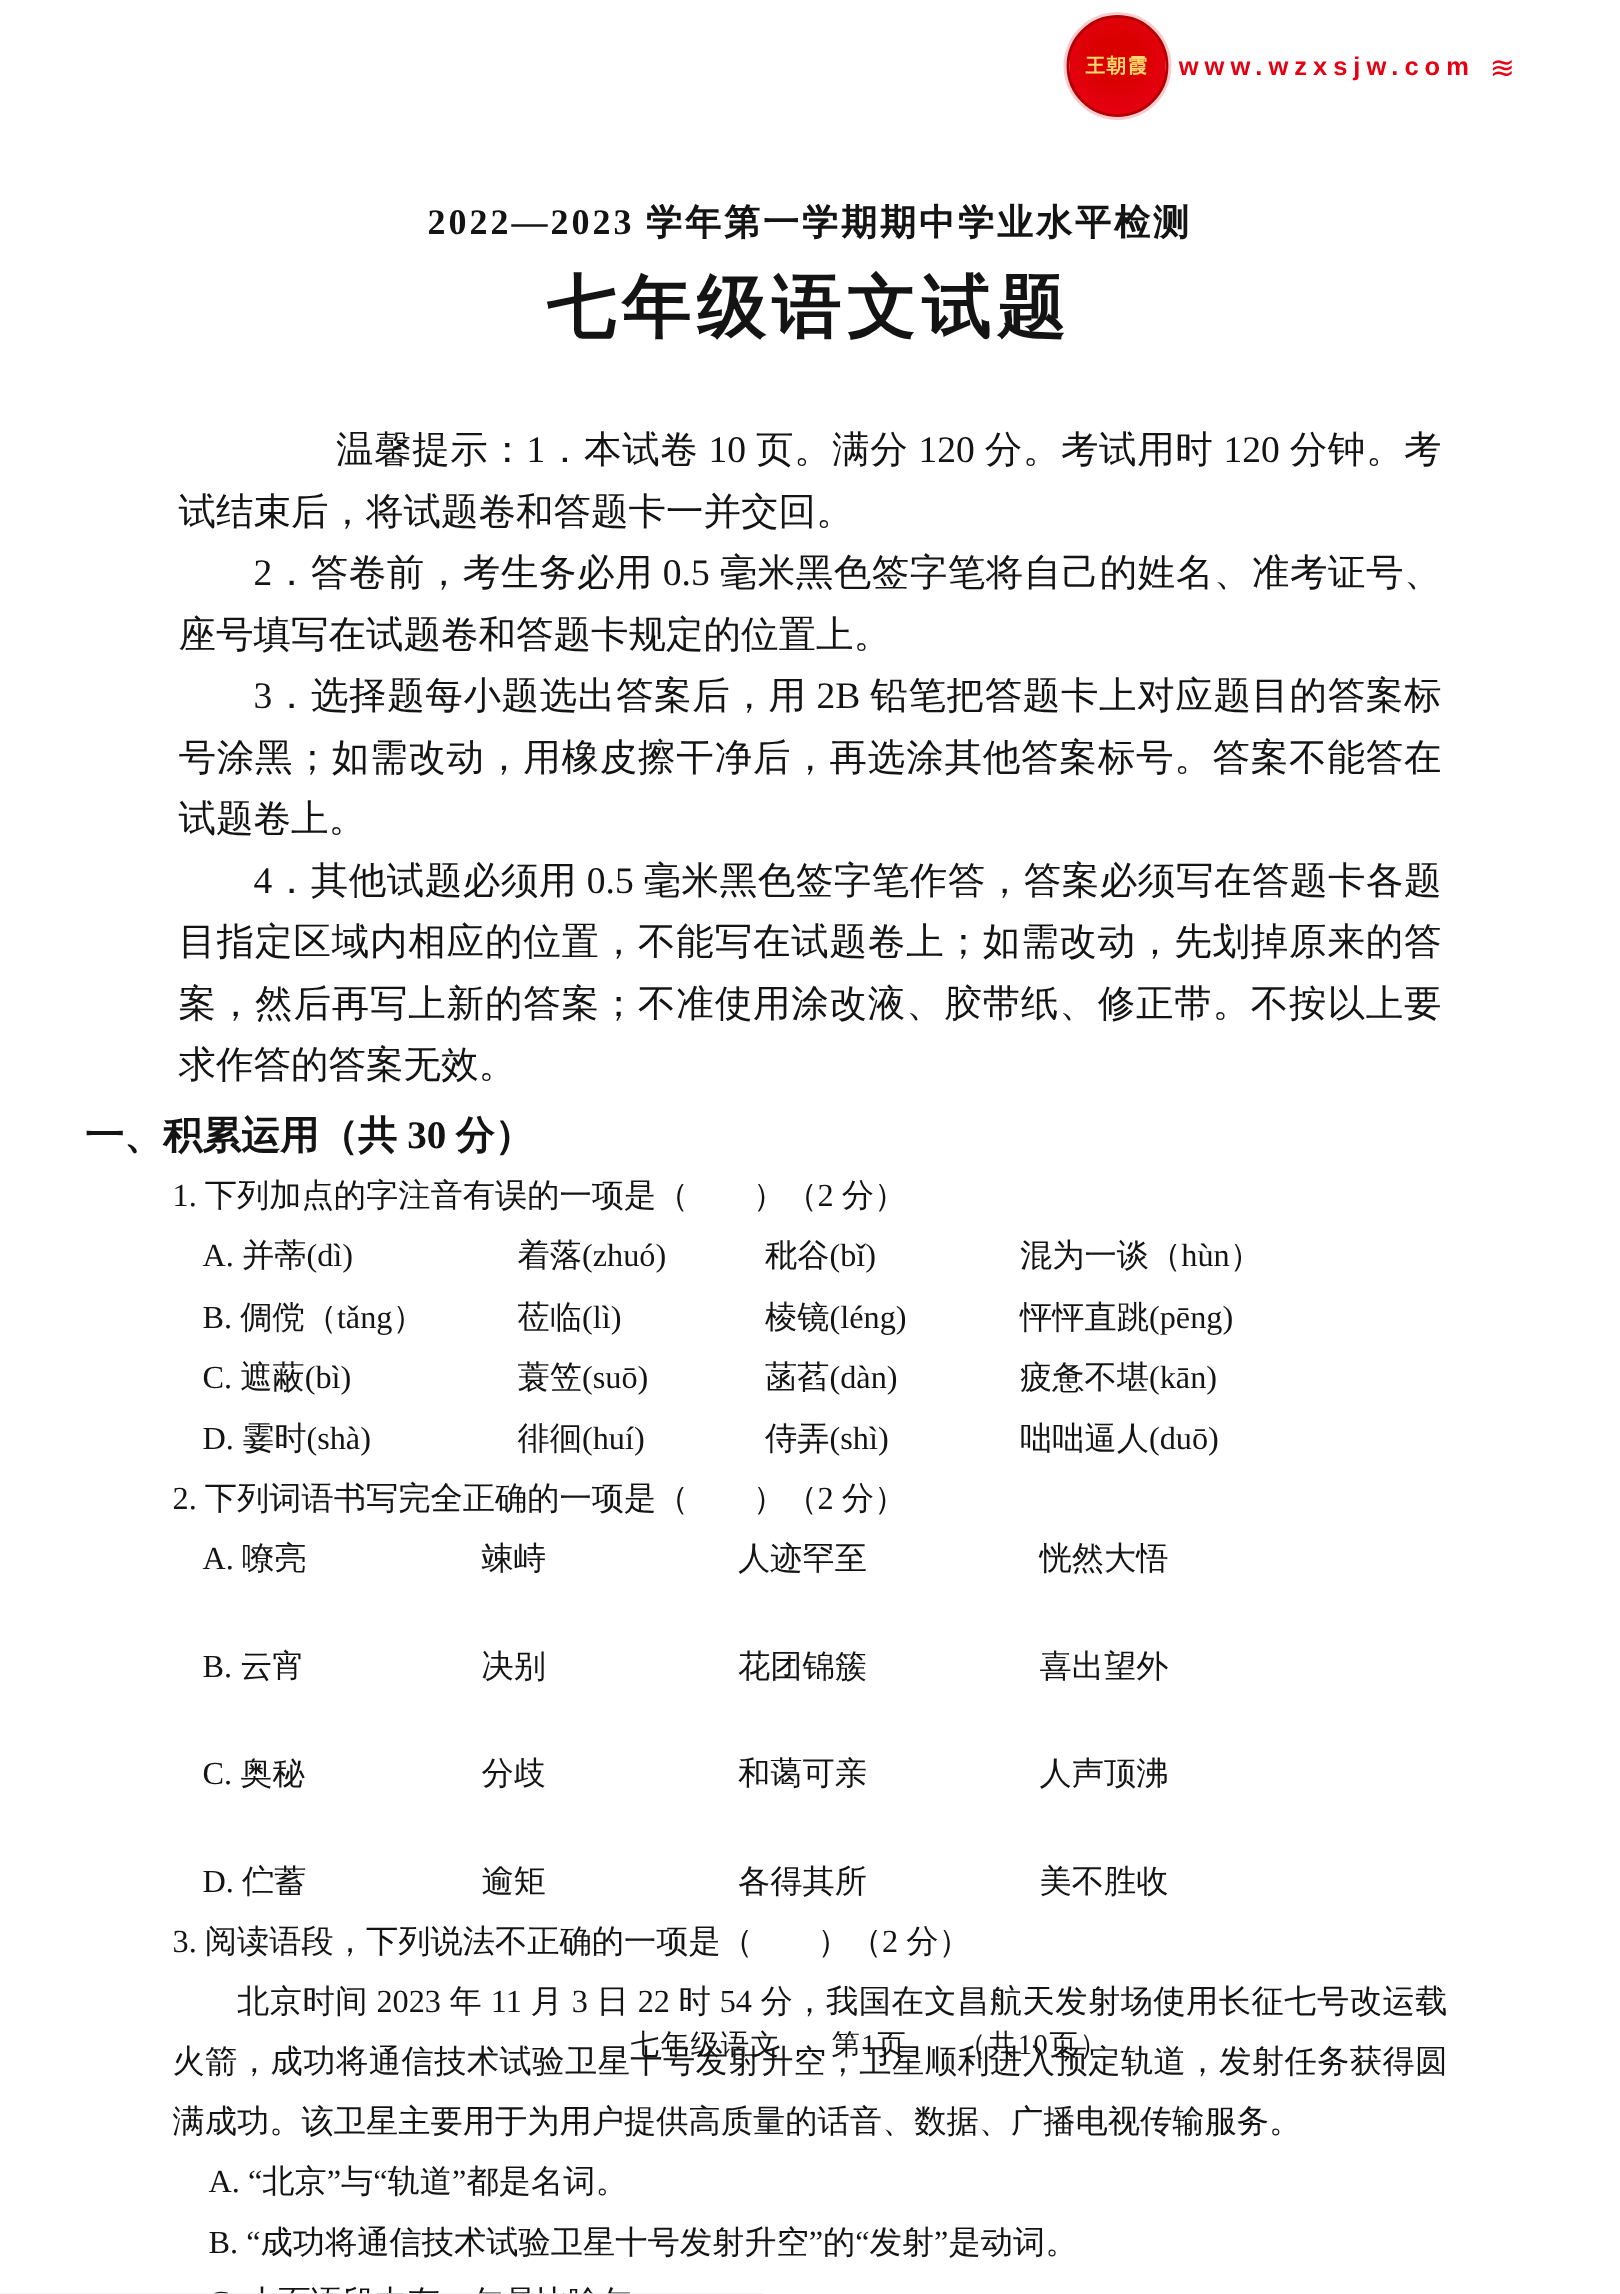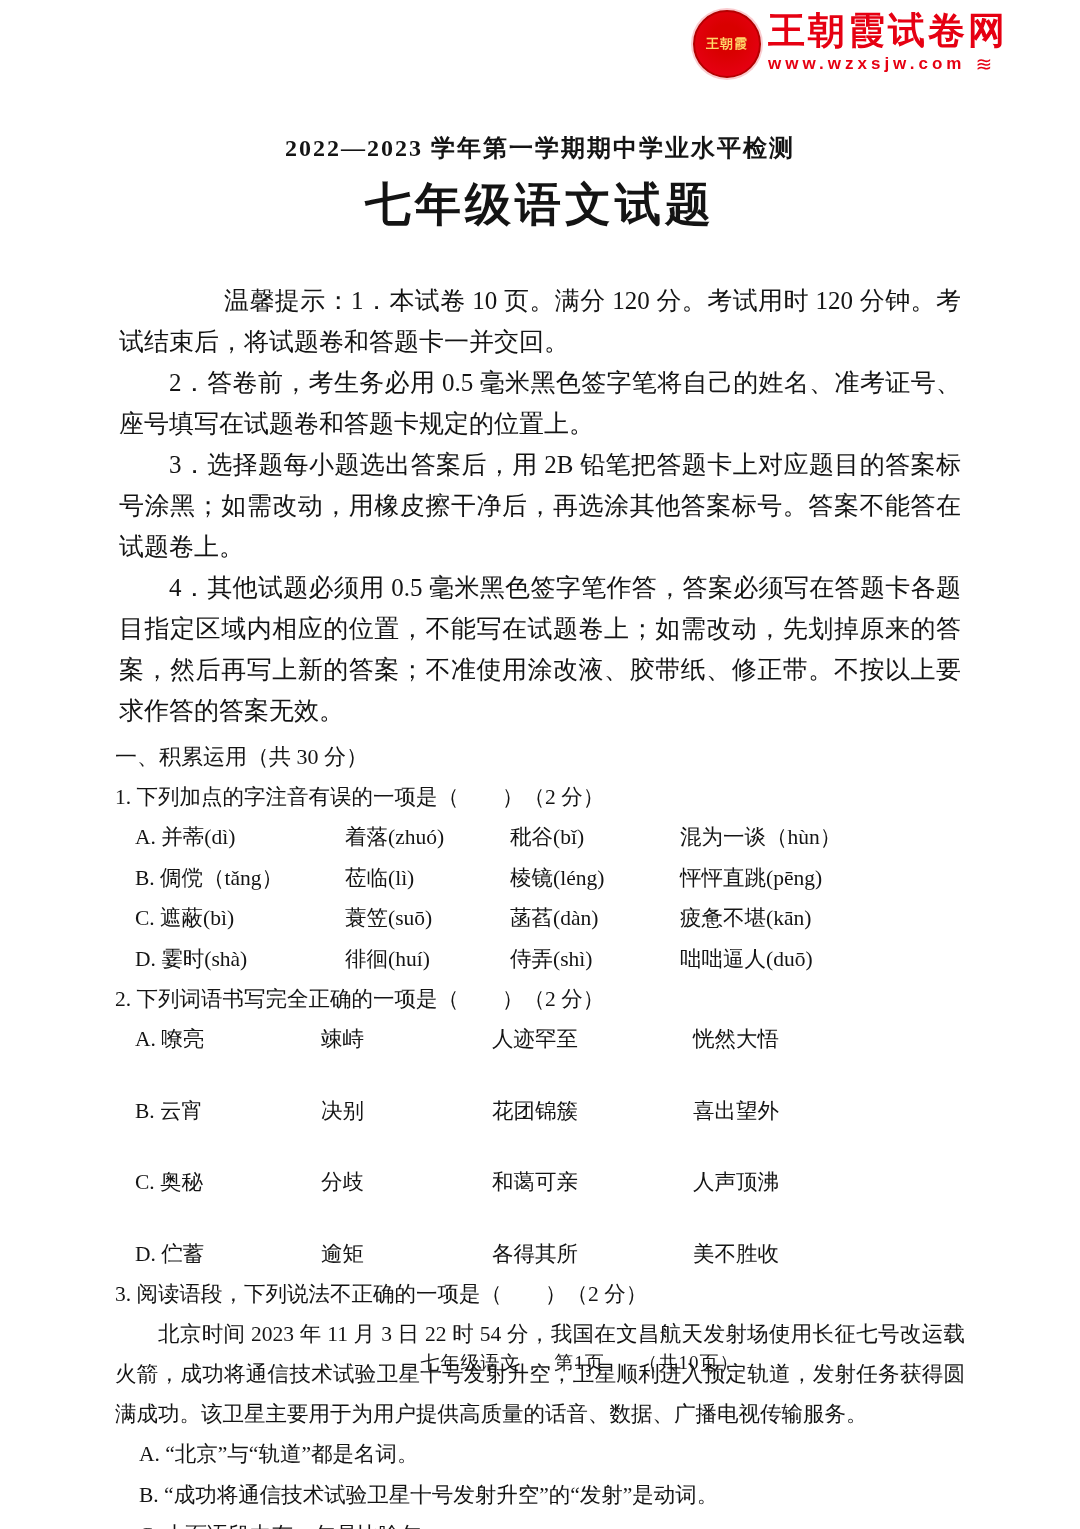--- a/index.html
+++ b/index.html
@@ -37,21 +37,21 @@
   .exam-session { margin:132px 115px 0; text-align:center; font-size:24px; font-weight:bold; letter-spacing:2px; }
   .paper-title  { margin:10px 115px 16px; text-align:center; font-size:46px; font-weight:bold; letter-spacing:4px; }
 
   
   .notice { margin:44px 119px 0; font-size:25px; line-height:41px; text-align:justify; }
   .notice p { margin:0; }
   .ind4 { text-indent:4.2em; }
   .ind2 { text-indent:2em; }
 
   
-  .section-heading { margin:6px 115px 0; font-size:22px; font-weight:normal; line-height:40px; }
+  .section-heading { margin:6px 57px 0; font-size:26px; font-weight:bold; line-height:40px; }
   .question { margin:0 115px; font-size:21.5px; line-height:40px; }
   .stem { margin:0; }
   .opt-grid { display:grid; margin-left:20px; }
   .q1-grid { grid-template-columns:210px 165px 170px auto; }
   .q2-grid { grid-template-columns:155px 140px 170px auto;gap:31px; }
   .opt-grid span { line-height:40.5px; white-space:nowrap; }
   .passage { margin:0; text-indent:2em; text-align:justify; }
   .q3-opts p { margin:0 0 0 24px; line-height:40.5px; }
 
   
@@ -65,21 +65,20 @@
 </head>
 <body>
 
 <div class="page">
 
   <div class="logo">
     <div class="seal">
       <span>王朝霞</span>
     </div>
     <div class="logo-txt">
-      <div class="brand">王朝霞试卷网</div>
       <div class="url-row">
         <span class="url">www.wzxsjw.com</span>
         <span class="waves">≋</span>
       </div>
     </div>
   </div>
 
   <div class="exam-session">2022—2023 学年第一学期期中学业水平检测</div>
   <div class="paper-title">七年级语文试题</div>
 

